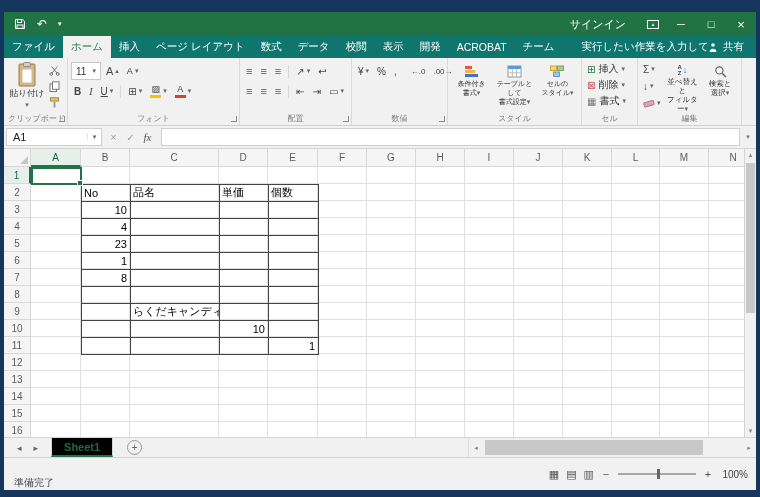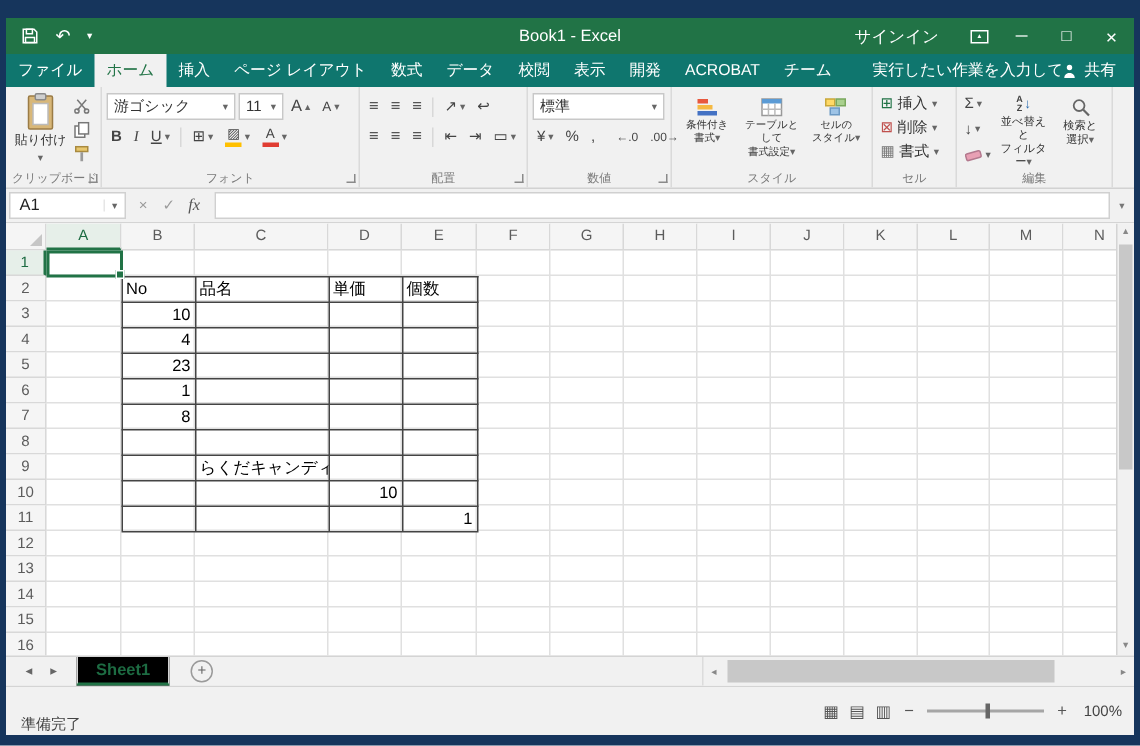--- a/index.html
+++ b/index.html
@@ -63,21 +63,21 @@
   .ed-body{display:flex;gap:2px;}
   .ed-col{display:flex;flex-direction:column;gap:1px;}
   .ed-col .sm{height:16px;padding:0 2px;}
   .ed-body .bigbtn{width:38px;font-size:7.5px;}
   .sorticon{display:inline-flex;align-items:center;gap:1px;}
   .az{display:flex;flex-direction:column;font-size:6px;line-height:6px;color:#444;font-weight:bold;}
   .sarr{font-size:9px;color:#2b6cb0;}
 
   
   .fbar{flex:0 0 23px;background:#f1f1f1;border-bottom:1px solid #d4d4d4;display:flex;align-items:stretch;}
-  .namebox{width:78px;background:#fff;border:1px solid #d0d0d0;margin:2px 0 2px 2px;display:flex;align-items:center;font-size:11px;padding-left:6px;color:#222;}
+  .namebox{width:96px;background:#fff;border:1px solid #d0d0d0;margin:2px 0 2px 2px;display:flex;align-items:center;font-size:11px;padding-left:6px;color:#222;}
   .nb-dd{margin-left:auto;width:14px;text-align:center;border-left:1px solid #e6e6e6;}
   .fb-btns{display:flex;align-items:center;padding:0 3px;}
   .fb-btn{width:17px;text-align:center;color:#9a9a9a;font-size:10px;}
   .fx{font-style:italic;font-family:"Liberation Serif",serif;color:#555;font-size:11px;}
   .fb-input{flex:1;background:#fff;border:1px solid #d0d0d0;margin:2px 0 2px 2px;}
   .fb-expand{width:16px;display:flex;align-items:center;justify-content:center;color:#777;font-size:7px;}
 
   
   .gridwrap{flex:1 1 auto;min-height:0;position:relative;background:#fff;overflow:hidden;}
   .grid{position:absolute;left:0;top:0;right:12px;bottom:0;overflow:hidden;}
@@ -128,21 +128,20 @@
   <div class="titlebar">
     <div class="qat">
       <svg width="12" height="12" viewBox="0 0 12 12">
         <path d="M1.5 1.5 h7.2 l1.8 1.8 v7.2 h-9 z" fill="none" stroke="#fff"></path>
         <rect x="3.6" y="1.5" width="4" height="3" fill="none" stroke="#fff"></rect>
         <rect x="3" y="7" width="6" height="3.3" fill="none" stroke="#fff"></rect>
       </svg>
       <span class="qat-undo">↶</span>
       <span class="dd">▾</span>
     </div>
-    <div class="title-center">Book1 - Excel</div>
     <div class="tb-right">
       <span class="signin">サインイン</span>
       <span class="ribopts">
           <span class="ro-box">
             <span class="ddu">▴</span>
           </span>
         </span>
       <span class="winbtn">─</span>
       <span class="winbtn">□</span>
       <span class="winbtn closebtn">×</span>
@@ -213,24 +212,20 @@
             </svg>
           </div>
         </div>
       </div>
       <div class="grp-label">クリップボード</div>
       <div class="launch"></div>
     </div>
 
     <div class="grp" style="width:172px">
       <div class="rb-row">
-        <div class="selbox" style="width:86px">
-          <span class="selbox-text">游ゴシック</span>
-          <span class="dd">▾</span>
-        </div>
         <div class="selbox" style="width:30px">
           <span class="selbox-text">11</span>
           <span class="dd">▾</span>
         </div>
         <div class="sm">
             <span class="fA">A</span>
             <span class="ddu">▴</span>
           </div>
         <div class="sm">
             <span class="fA2">A</span>
@@ -292,26 +287,20 @@
         <div class="sm">
             <span>▭</span>
             <span class="dd">▾</span>
           </div>
       </div>
       <div class="grp-label">配置</div>
       <div class="launch"></div>
     </div>
 
     <div class="grp" style="width:96px">
-      <div class="rb-row">
-        <div class="selbox" style="width:88px">
-          <span class="selbox-text">標準</span>
-          <span class="dd">▾</span>
-        </div>
-      </div>
       <div class="rb-row">
         <div class="sm">
             <span>¥</span>
             <span class="dd">▾</span>
           </div>
         <div class="sm">%</div>
         <div class="sm">,</div>
         <div class="vsep"></div>
         <div class="sm" style="font-size:8px">←.0</div>
         <div class="sm" style="font-size:8px">.00→</div>

